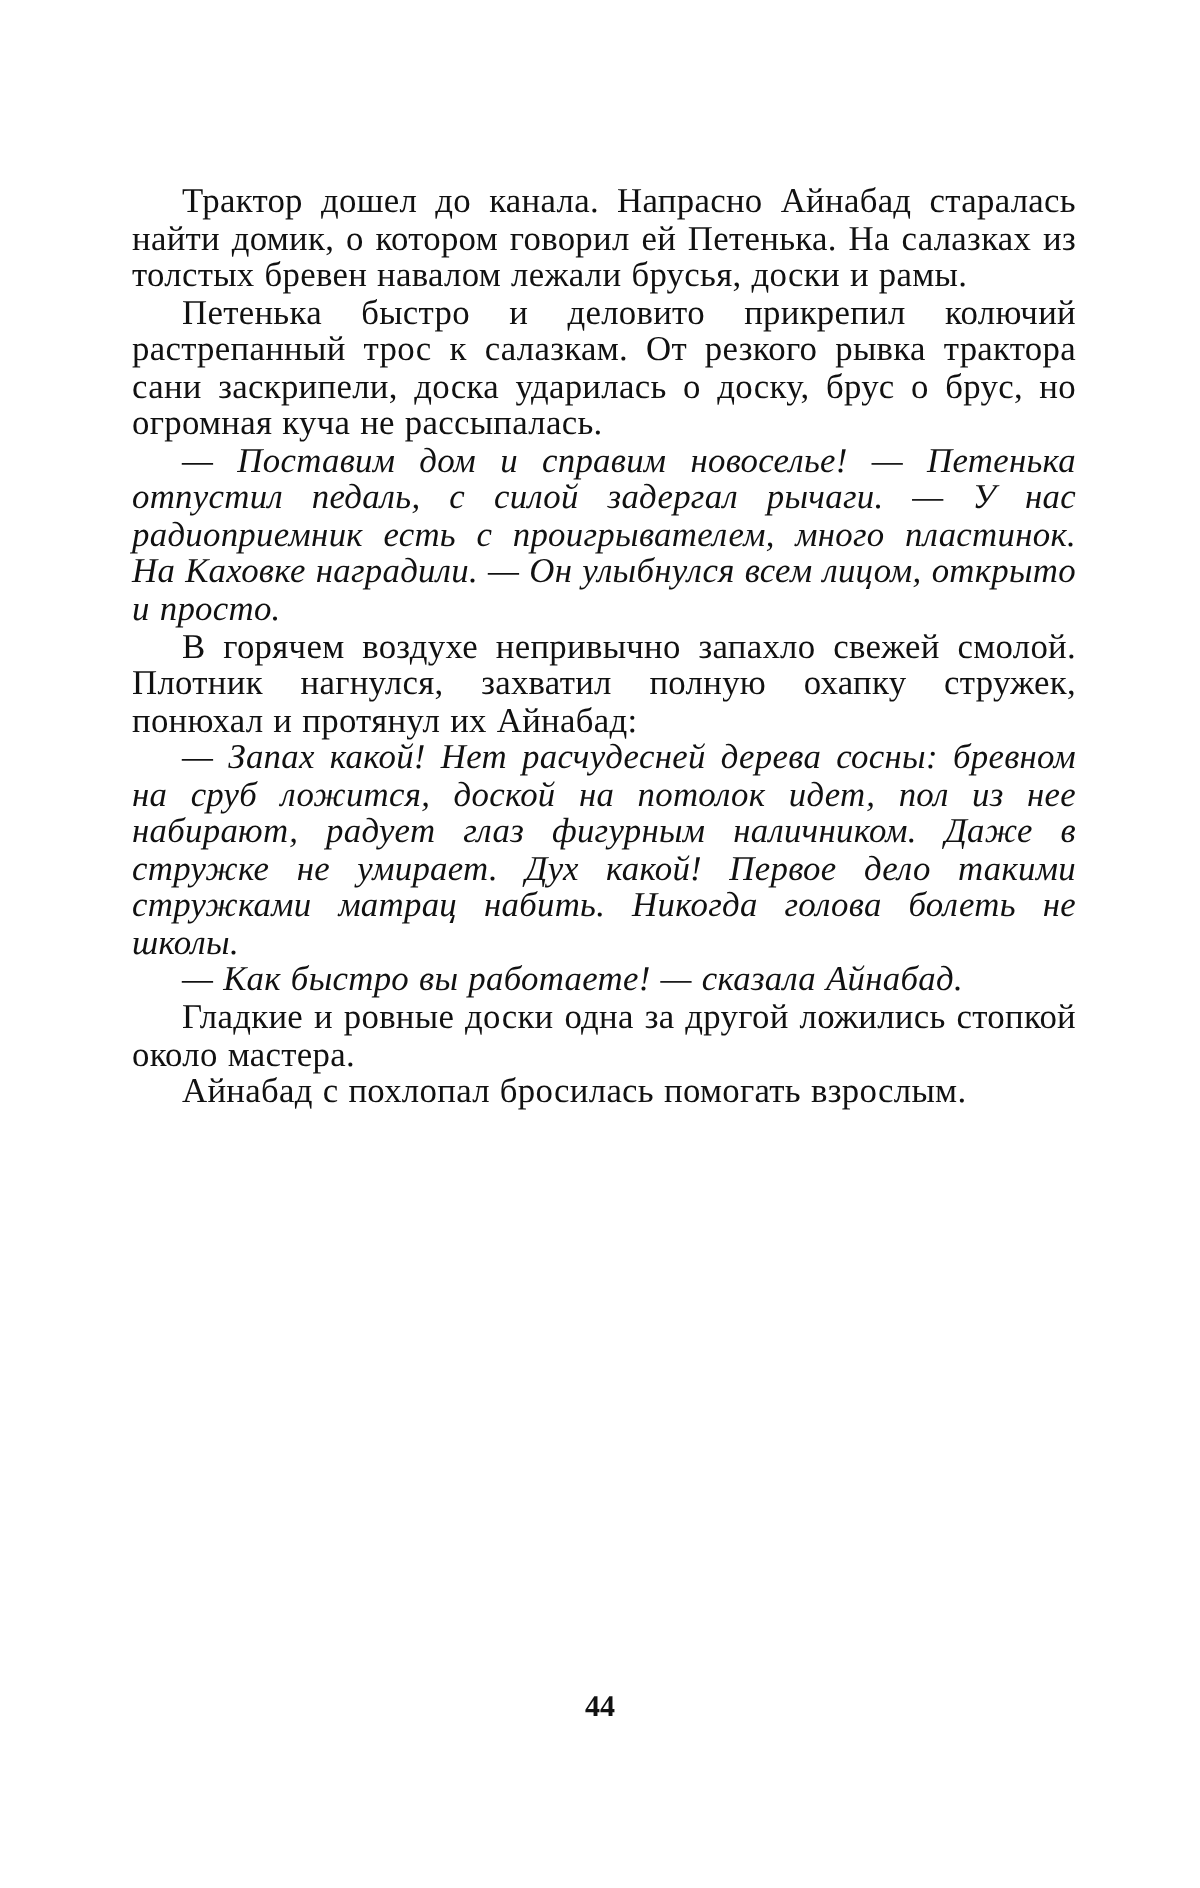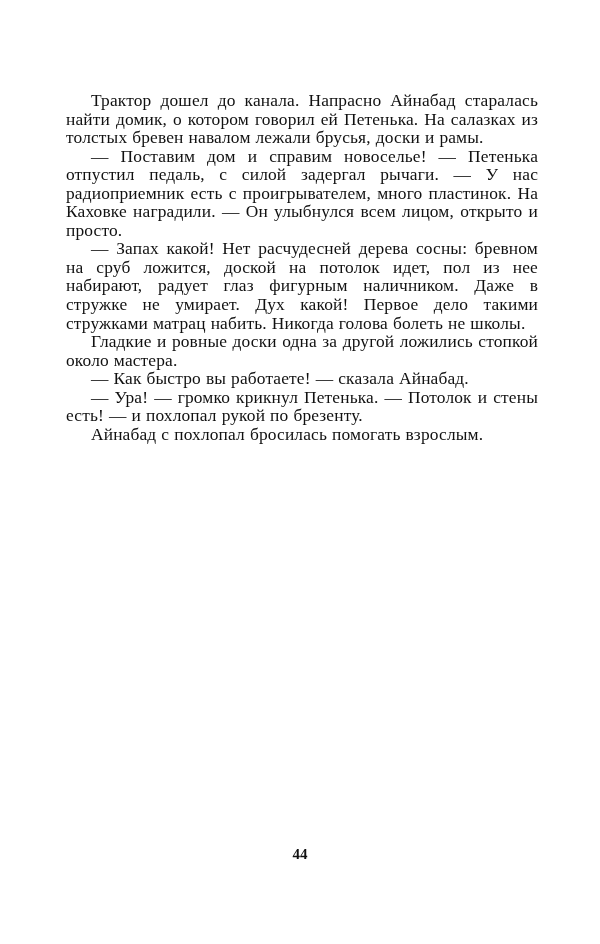--- a/index.html
+++ b/index.html
@@ -27,39 +27,41 @@
       font-size: 17.4px;
       line-height: 18.55px;
       text-align: justify;
       text-indent: 25px;
       letter-spacing: 0.15px;
       word-spacing: 0.5px;
       hyphens: manual;
     }
     .para.dialog {
       text-indent: 25px;
+      font-style: italic;
     }
     .page-number {
       position: absolute;
       left: 0;
       width: 600px;
       top: 846px;
       text-align: center;
       font-size: 15px;
       font-weight: bold;
       color: #111111;
       font-family: "Liberation Serif", "DejaVu Serif", serif;
     }
   </style>
 </head>
 <body>
 
 <div class="page">
   <p class="para">Трактор дошел до канала. Напрасно Айнабад старалась найти домик, о котором говорил ей Петенька. На салазках из толстых бревен навалом лежали брусья, доски и рамы.</p>
+  <p class="para">Петенька быстро и деловито прикрепил колючий растрепанный трос к салазкам. От резкого рывка трактора сани заскрипели, доска ударилась о доску, брус о брус, но огромная куча не рассыпалась.</p>
   <p class="para dialog">— Поставим дом и справим новоселье! — Петенька отпустил педаль, с силой задергал рычаги. — У нас радиоприемник есть с проигрывателем, много пластинок. На Каховке наградили. — Он улыбнулся всем лицом, открыто и просто.</p>
+  <p class="para">В горячем воздухе непривычно запахло свежей смолой. Плотник нагнулся, захватил полную охапку стружек, понюхал и протянул их Айнабад:</p>
   <p class="para dialog">— Запах какой! Нет расчудесней дерева сосны: бревном на сруб ложится, доской на потолок идет, пол из нее набирают, радует глаз фигурным наличником. Даже в стружке не умирает. Дух какой! Первое дело такими стружками матрац набить. Никогда голова болеть не школы.</p>
+  <p class="para dialog">— Как быстро вы работаете! — сказала Айнабад.</p>
   <p class="para">Гладкие и ровные доски одна за другой ложились стопкой около мастера.</p>
-  <p class="para dialog">— Как быстро вы работаете! — сказала Айнабад.</p>
-  <p class="para dialog">— Ура! — громко крикнул Петенька. — Потолок и стены есть! — и похлопал рукой по брезенту.</p>
   <p class="para">Айнабад с похлопал бросилась помогать взрослым.</p>
 </div>
 
 <div class="page-number">44</div>
 
 </body></html>

